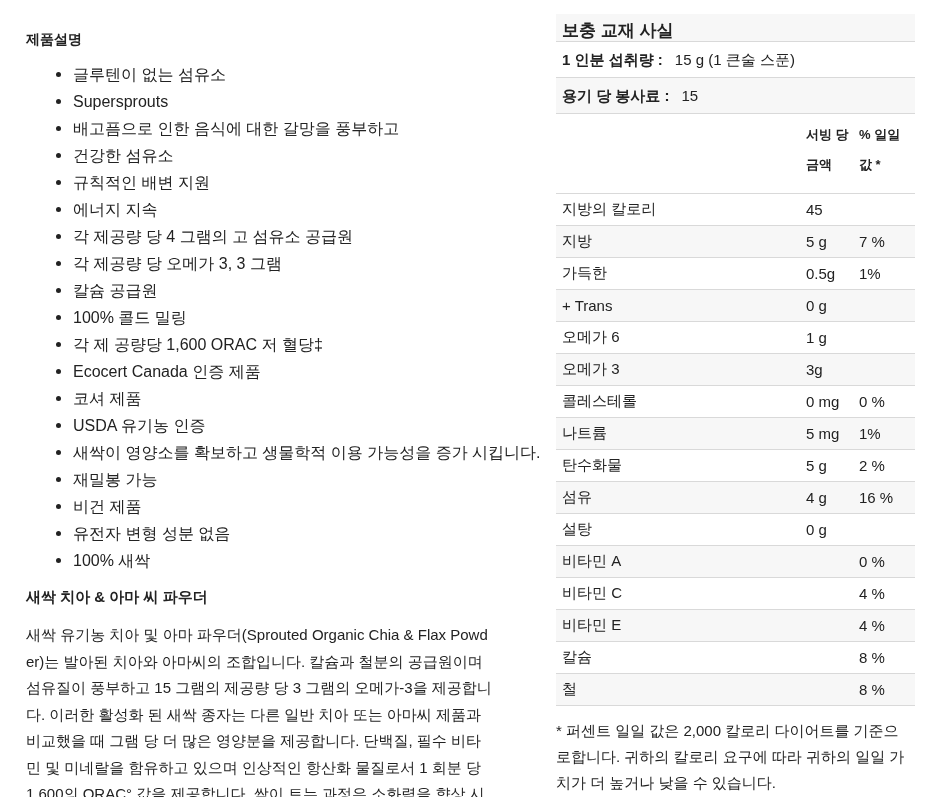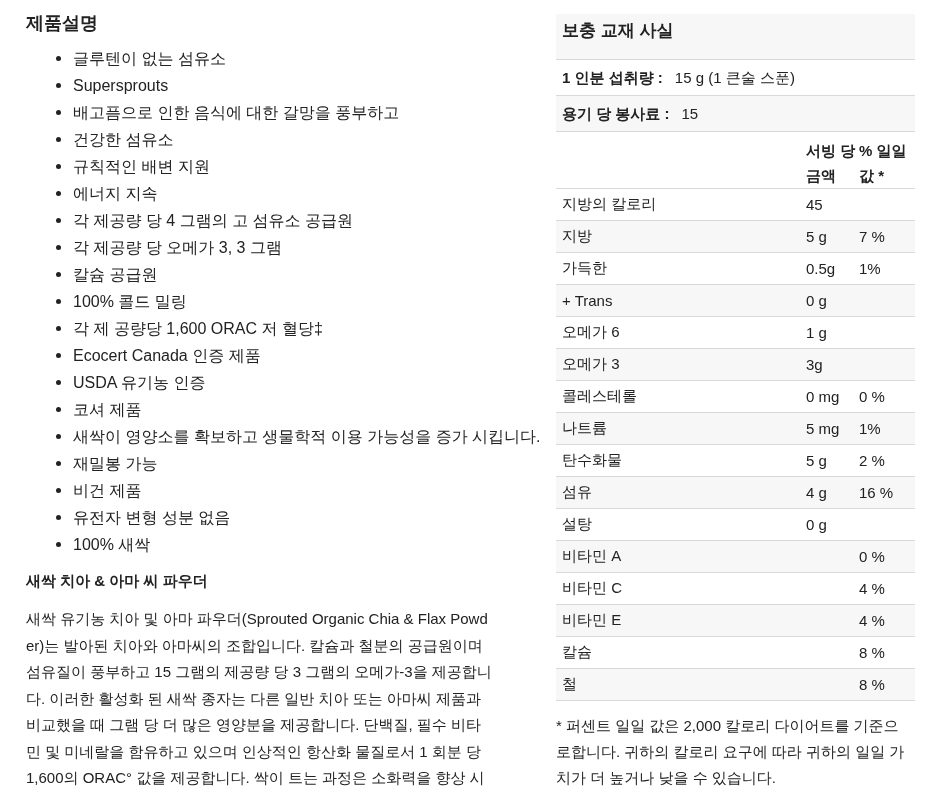--- a/index.html
+++ b/index.html
@@ -9,21 +9,21 @@
   }
   *{box-sizing:border-box;margin:0;padding:0;}
   html,body{background:#ffffff;}
   body{
     width:936px;height:797px;position:relative;overflow:hidden;
     font-family:"Liberation Sans","DejaVu Sans",sans-serif;
     color:var(--text);
   }
   
   .left-col{position:absolute;left:26px;top:0;width:466px;}
-  .desc-title{font-size:18px;font-weight:bold;margin-top:12px;line-height:22px;}
+  .desc-title{font-size:14px;font-weight:bold;margin-top:28px;line-height:22px;}
   .desc-bullets{list-style:none;margin:11px 0 0;padding:0 0 0 29px;}
   .desc-bullets li{
     position:relative;padding-left:18px;font-size:16px;line-height:27px;
     white-space:nowrap;
   }
   .desc-bullets li::before{
     content:"";position:absolute;left:1px;top:11px;width:5px;height:5px;
     border-radius:50%;background:var(--text);
   }
   .desc-subheading{font-size:15px;font-weight:bold;margin-top:11px;line-height:24px;}
@@ -31,30 +31,30 @@
     font-size:15px;line-height:26.5px;margin-top:13px;word-break:break-all;
   }
   
   .right-col{position:absolute;left:556px;top:14px;width:359px;}
   .sf-row{
     border-bottom:1px solid var(--border);
     padding:0 6px;
   }
   .stripe{background:var(--stripe);}
   .sf-title{
-    font-size:17px;font-weight:bold;line-height:20px;padding:7px 6px 18px;
+    font-size:17px;font-weight:bold;line-height:20px;padding:7px 6px 0;
   }
   .sf-info{font-size:15px;line-height:20px;padding:8px 6px 7px;}
   .sf-info .lbl{font-weight:bold;}
   .sf-info .val{margin-left:12px;}
   .sf-grid{
     display:grid;grid-template-columns:1fr 53px 50px;
     align-items:center;
   }
-  .sf-colheads{font-size:15px;font-weight:bold;line-height:25px;padding:6px 6px 0;}
+  .sf-colheads{font-size:13px;font-weight:bold;line-height:30px;padding:6px 6px 13px;}
   .sf-colheads .cell{align-self:start;}
   .data-row{min-height:32px;font-size:15px;}
   .cell{display:block;}
   .cell.amount,.cell.dv{white-space:nowrap;}
   .sf-footnote{
     font-size:15px;line-height:26px;margin-top:12px;padding:0 2px 0 0;
   }
 </style>
 </head>
 <body>
@@ -68,22 +68,22 @@
       <li>배고픔으로 인한 음식에 대한 갈망을 풍부하고</li>
       <li>건강한 섬유소</li>
       <li>규칙적인 배변 지원</li>
       <li>에너지 지속</li>
       <li>각 제공량 당 4 그램의 고 섬유소 공급원</li>
       <li>각 제공량 당 오메가 3, 3 그램</li>
       <li>칼슘 공급원</li>
       <li>100% 콜드 밀링</li>
       <li>각 제 공량당 1,600 ORAC 저 혈당‡</li>
       <li>Ecocert Canada 인증 제품</li>
+      <li>코셔 제품</li>
       <li>USDA 유기농 인증</li>
-      <li>코셔 제품</li>
       <li>새싹이 영양소를 확보하고 생물학적 이용 가능성을 증가 시킵니다.</li>
       <li>재밀봉 가능</li>
       <li>비건 제품</li>
       <li>유전자 변형 성분 없음</li>
       <li>100% 새싹</li>
     </ul>
 
   <h3 class="desc-subheading">새싹 치아 &amp; 아마 씨 파우더</h3>
 
   <p class="desc-paragraph">새싹 유기농 치아 및 아마 파우더(Sprouted Organic Chia &amp; Flax Powder)는 발아된 치아와 아마씨의 조합입니다. 칼슘과 철분의 공급원이며 섬유질이 풍부하고 15 그램의 제공량 당 3 그램의 오메가-3을 제공합니다. 이러한 활성화 된 새싹 종자는 다른 일반 치아 또는 아마씨 제품과 비교했을 때 그램 당 더 많은 영양분을 제공합니다. 단백질, 필수 비타민 및 미네랄을 함유하고 있으며 인상적인 항산화 물질로서 1 회분 당 1,600의 ORAC° 값을 제공합니다. 싹이 트는 과정은 소화력을 향상 시키고 영양분의 흡수를 증가 시킵니다. 효소 억제제가 제거되었으며 피틴산과 같은 항 영양 성분이 감소된 제품입니다.</p>

